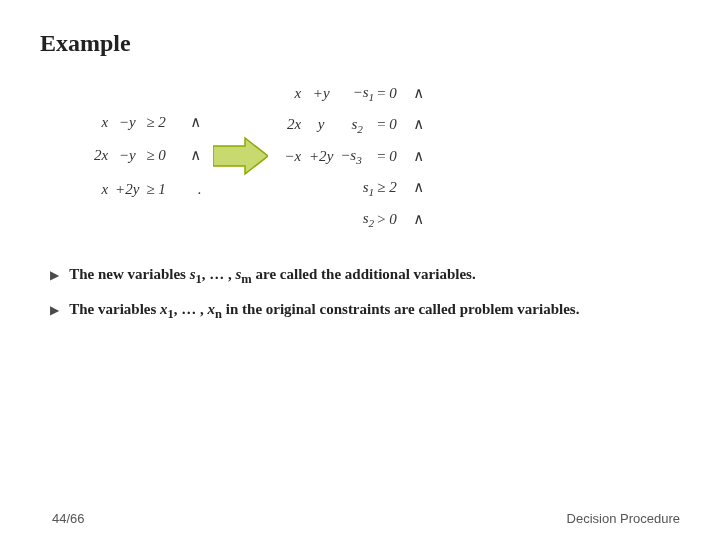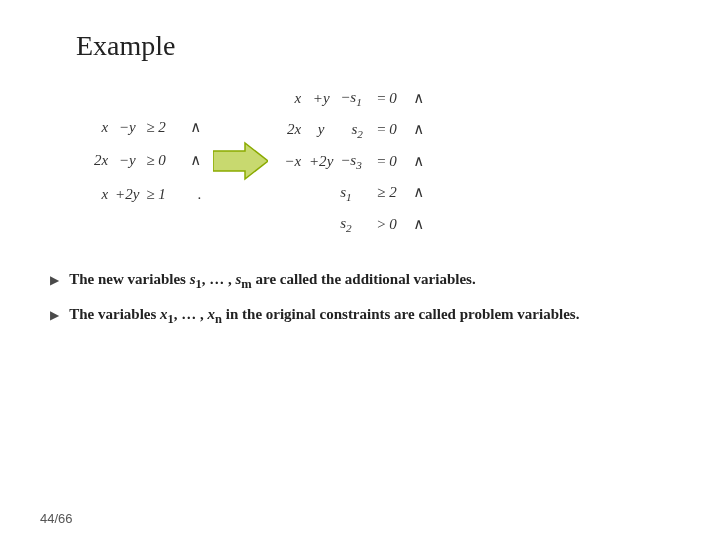--- a/index.html
+++ b/index.html
@@ -14,25 +14,24 @@
 
     .slide {
       width: 720px;
       height: 540px;
       background: #fff;
       padding: 30px 40px 20px 40px;
       position: relative;
     }
 
     .title {
-      font-size: 28px;
-      font-weight: normal;
+      font-size: 24px;
+      font-weight: bold;
       color: #222;
       margin-bottom: 20px;
-      margin-left: 36px;
     }
 
     .content-area {
       display: flex;
       flex-direction: row;
       align-items: center;
       justify-content: flex-start;
       margin-bottom: 28px;
       gap: 0px;
     }
@@ -81,21 +80,21 @@
     }
 
     .bullet-text {
       flex: 1;
       font-weight: bold;
     }
 
     .footer {
       position: absolute;
       bottom: 14px;
-      left: 0;
+      left: 12px;
       right: 0;
       display: flex;
       justify-content: space-between;
       padding: 0 40px;
       font-size: 13px;
       color: #555;
       font-family: Arial, sans-serif;
       font-style: normal;
     }
 
@@ -104,21 +103,21 @@
       font-style: italic;
       font-size: 15px;
       color: #333;
       line-height: 2;
     }
     .eq-table td {
       padding: 0 2px;
       text-align: right;
     }
     .eq-table td.op {
-      text-align: left;
+      text-align: right;
       padding: 0 1px;
     }
     .eq-table td.rhs {
       text-align: left;
       padding-left: 2px;
     }
     .eq-table td.wedge-cell {
       font-style: normal;
       padding-left: 6px;
     }
@@ -245,15 +244,16 @@
       <span class="bullet-triangle">▶</span>
       <span class="bullet-text">
         The variables <i>x</i><sub>1</sub>, … , <i>x</i><sub>n</sub> in the original constraints are called problem variables.
       </span>
     </div>
 
   </div>
 
   <div class="footer">
     <span>44/66</span>
+    <span>Decision Procedure</span>
   </div>
 
 </div>
 
 </body></html>

